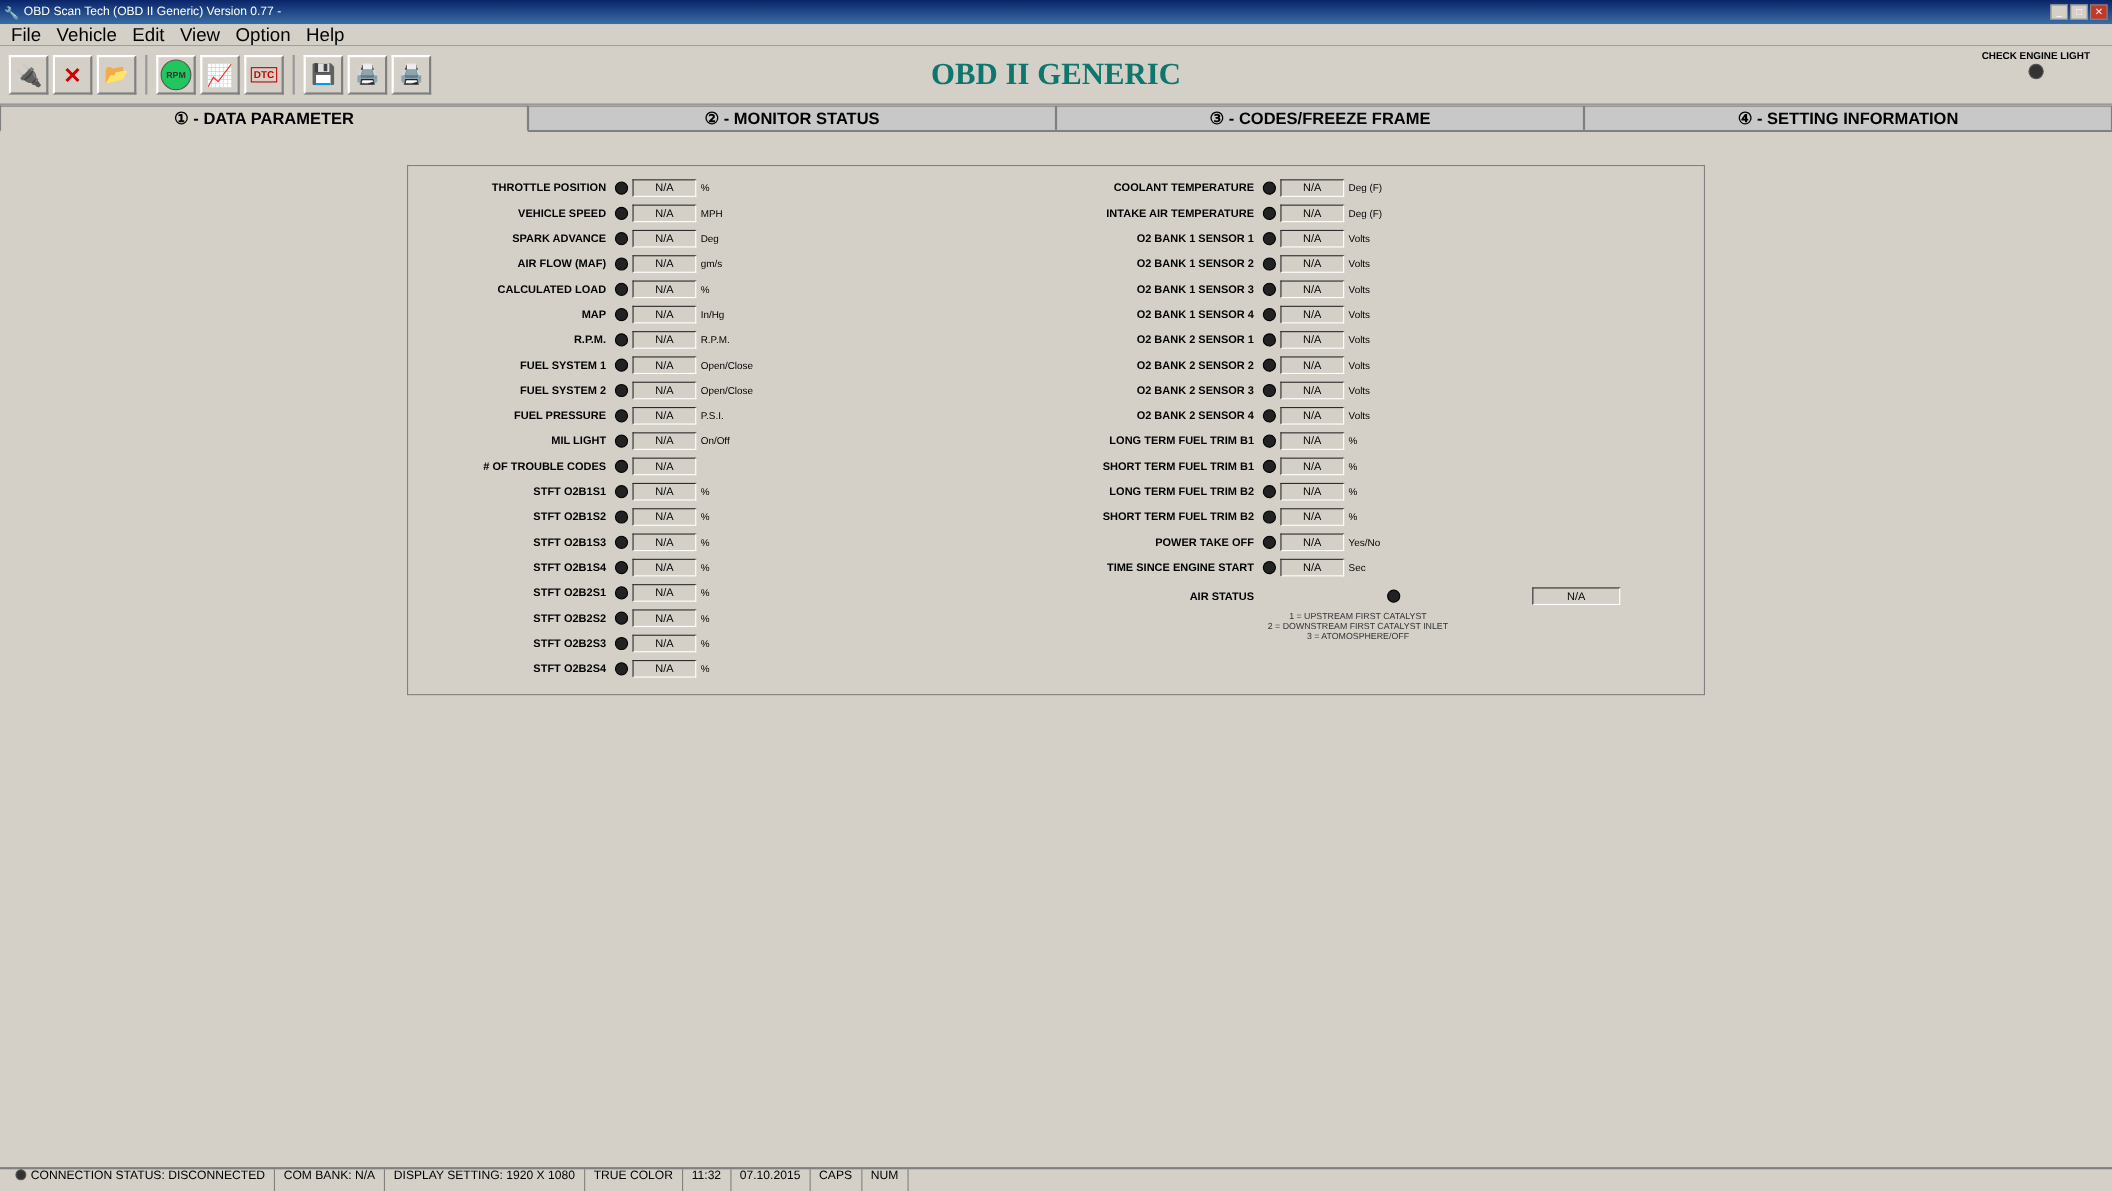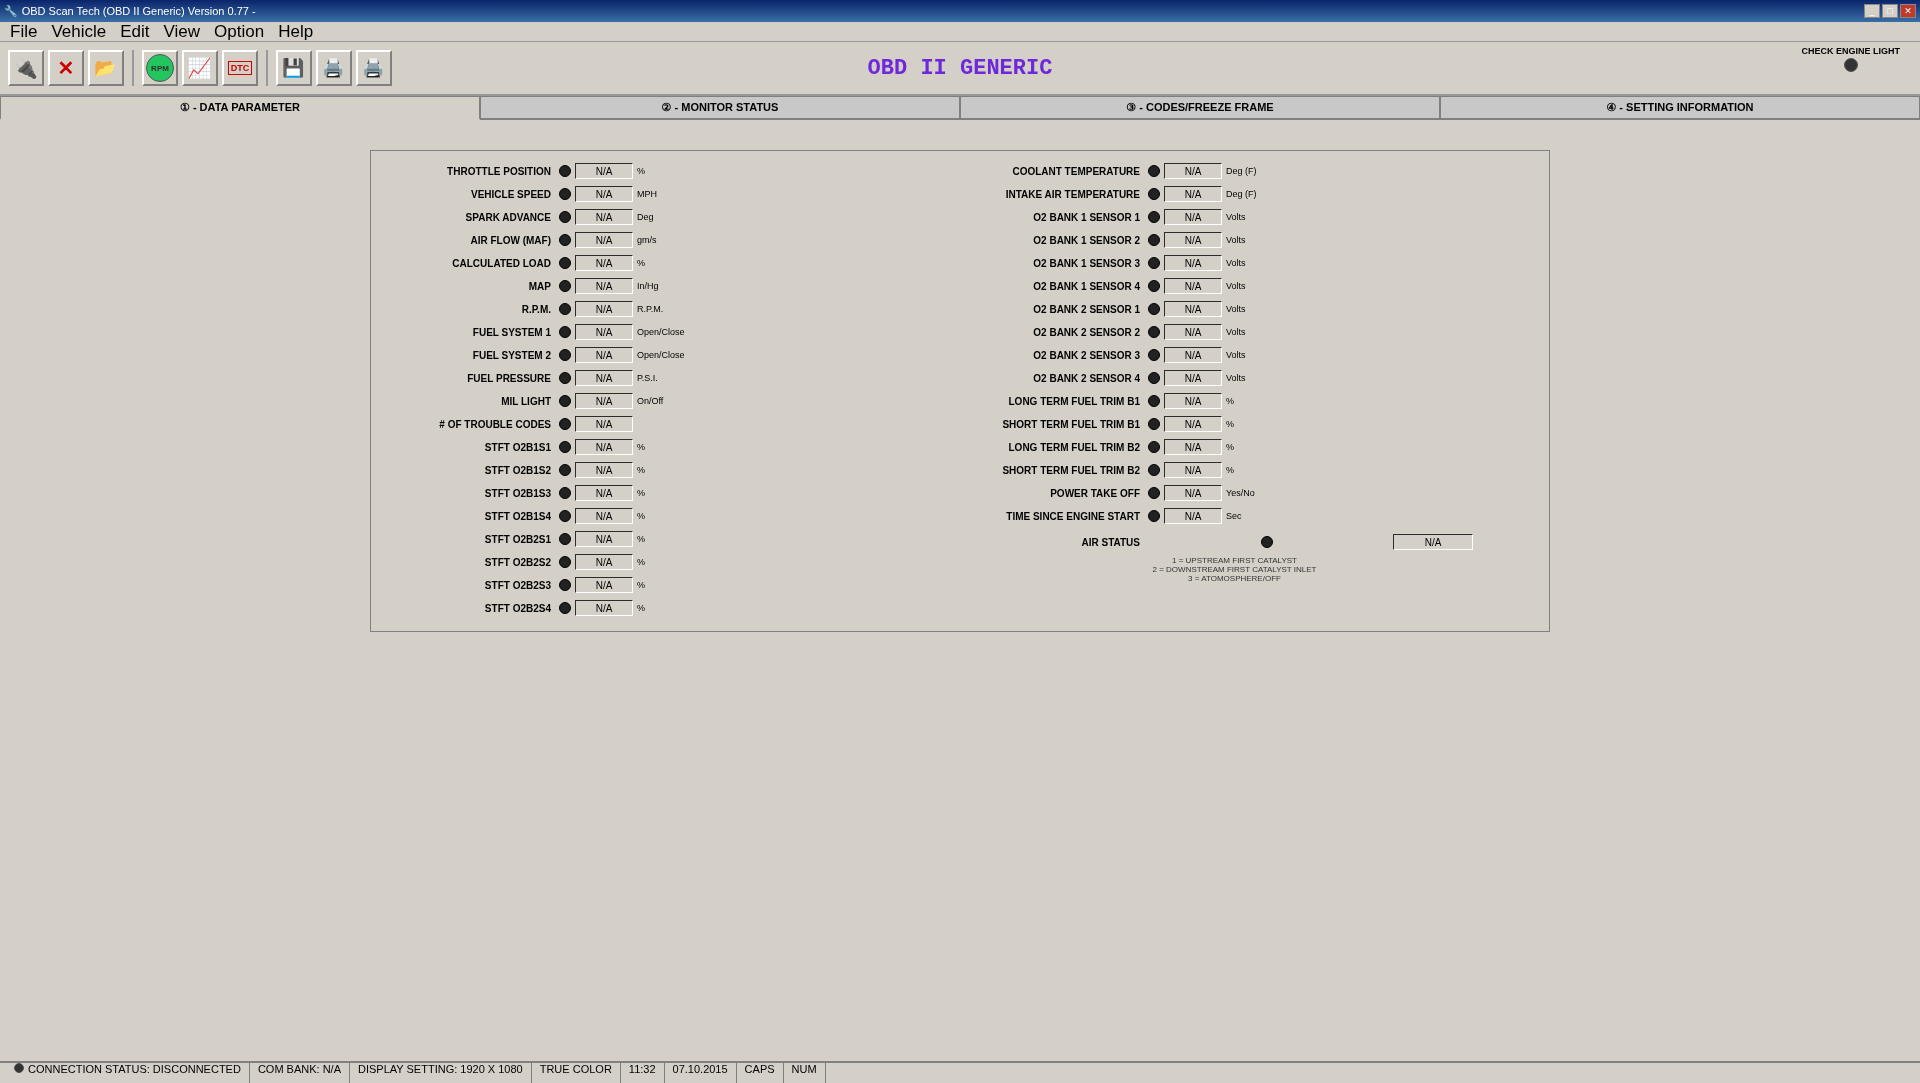--- a/index.html
+++ b/index.html
@@ -70,24 +70,24 @@
       border-color: #ffffff #808080 #808080 #ffffff;
       display: flex; align-items: center; justify-content: center;
       cursor: pointer;
       font-size: 18px;
     }
     .toolbar-separator { width: 2px; height: 36px; background: #999; margin: 0 4px; }
     .toolbar-title {
       position: absolute;
       left: 50%;
       transform: translateX(-50%);
-      font-size: 22px;
+      font-size: 28px;
       font-weight: bold;
-      font-family: Liberation Mono, monospace;
-      color: #6d28d9;
+      font-family: Liberation Serif, serif;
+      color: #0f766e;
     }
     .check-engine-area {
       position: absolute;
       right: 20px;
       top: 4px;
       text-align: left;
       font-size: 9px;
       font-weight: bold;
     }
     .check-engine-light {
@@ -105,21 +105,21 @@
       display: flex;
       border-bottom: 2px solid #808080;
     }
     .tab {
       flex: 1;
       border: 1px solid #808080;
       border-bottom: none;
       display: flex;
       align-items: center;
       justify-content: center;
-      font-size: 11px;
+      font-size: 15px;
       font-weight: bold;
       cursor: pointer;
       background: #c8c8c8;
       color: #000;
     }
     .tab.active {
       background: #d4d0c8;
       border-bottom: 2px solid #d4d0c8;
       margin-bottom: -2px;
       z-index: 1;

